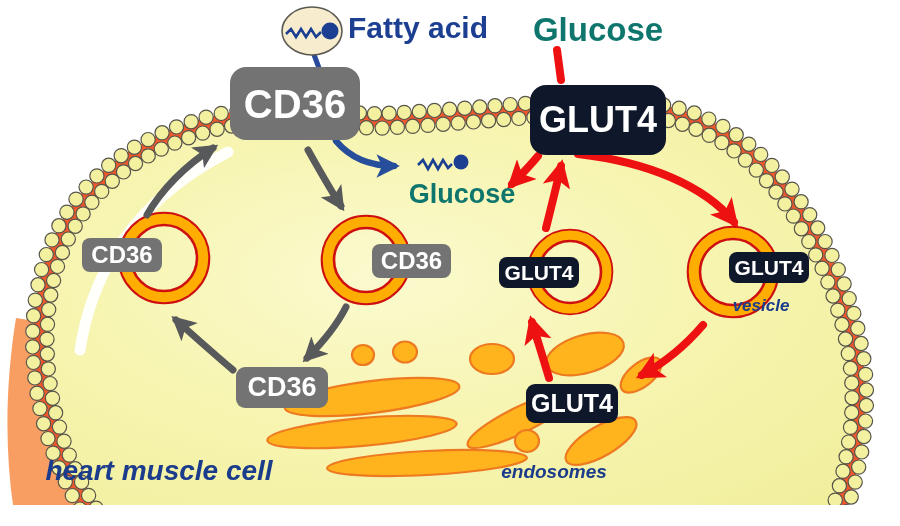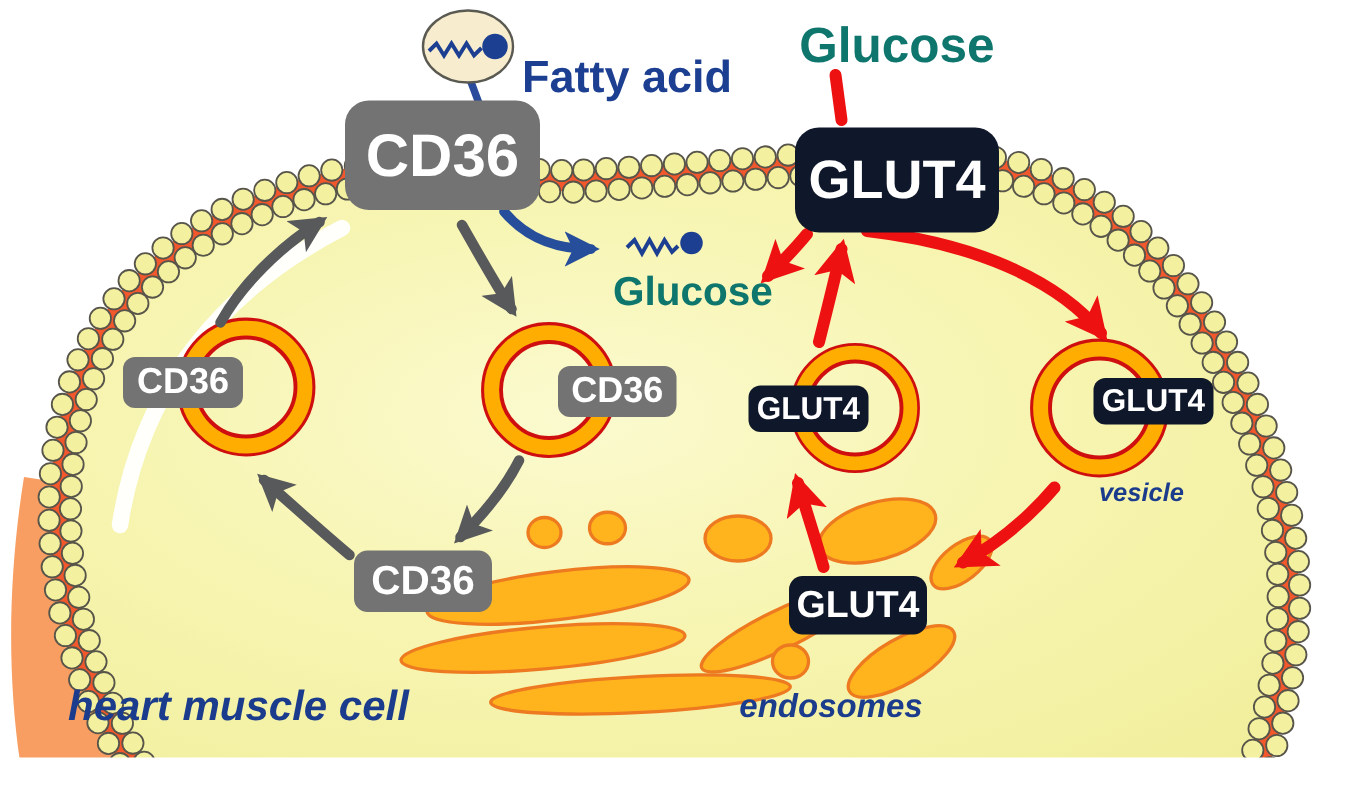--- a/index.html
+++ b/index.html
@@ -299,31 +299,31 @@
       <polyline points="286,34 291,29 296,37 301,29 306,37 311,29 316,37 321,32" fill="none" stroke="#1C3F92" stroke-width="2.6"></polyline>
       <circle cx="330" cy="31" r="8.5" fill="#1C3F92"></circle>
       <path d="M 336 141 C 352 160, 372 166, 394 166" fill="none" stroke="#274E9A" stroke-width="6.5" stroke-linecap="round" marker-end="url(#ahBlue)"></path>
       <polyline points="418,165 423,160 428,169 433,160 438,169 443,160 448,168 452,164" fill="none" stroke="#1C3F92" stroke-width="2.6"></polyline>
       <circle cx="461" cy="162" r="7.5" fill="#1C3F92"></circle>
     </g>
 
     <rect x="0" y="505" width="900" height="21" fill="#ffffff"></rect>
   </svg>
 
-  <div class="label freetext navy" style="left:350px;top:13px;width:136px;height:30px;font-size:30px;margin-top:24px;">Fatty acid</div>
+  <div class="label freetext navy" style="left:350px;top:13px;width:136px;height:30px;font-size:30px;">Fatty acid</div>
   <div class="label freetext red" style="left:528px;top:13px;width:140px;height:33px;font-size:33px;">Glucose</div>
   <div class="label freetext red" style="left:403px;top:181px;width:118px;height:27px;font-size:27px;">Glucose</div>
 
   <div class="label pbox blue big" style="left:230px;top:67px;width:130px;height:73px;font-size:40px;">CD36</div>
   <div class="label pbox red big" style="left:530px;top:85px;width:136px;height:70px;font-size:36px;">GLUT4</div>
 
   <div class="label pbox blue small" style="left:82px;top:238px;width:80px;height:34px;font-size:24px;">CD36</div>
   <div class="label pbox blue small" style="left:372px;top:244px;width:79px;height:34px;font-size:24px;">CD36</div>
   <div class="label pbox red small" style="left:499px;top:257px;width:80px;height:31px;font-size:21px;">GLUT4</div>
   <div class="label pbox red small" style="left:729px;top:252px;width:80px;height:31px;font-size:21px;">GLUT4</div>
 
   <div class="label pbox blue btm" style="left:236px;top:367px;width:92px;height:41px;font-size:27px;">CD36</div>
   <div class="label pbox red btm" style="left:526px;top:384px;width:92px;height:39px;font-size:25px;">GLUT4</div>
 
-  <div class="label caption" style="left:726px;top:318px;width:70px;height:20px;font-size:17px;">vesicle</div>
-  <div class="label caption" style="left:502px;top:459px;width:104px;height:24px;font-size:22px;">endosomes</div>
+  <div class="label caption" style="left:726px;top:295px;width:70px;height:20px;font-size:17px;">vesicle</div>
+  <div class="label caption" style="left:502px;top:459px;width:104px;height:24px;font-size:19px;">endosomes</div>
   <div class="label caption" style="left:88px;top:459px;width:142px;height:24px;font-size:28px;">heart muscle cell</div>
 </div>
 
 </body></html>

